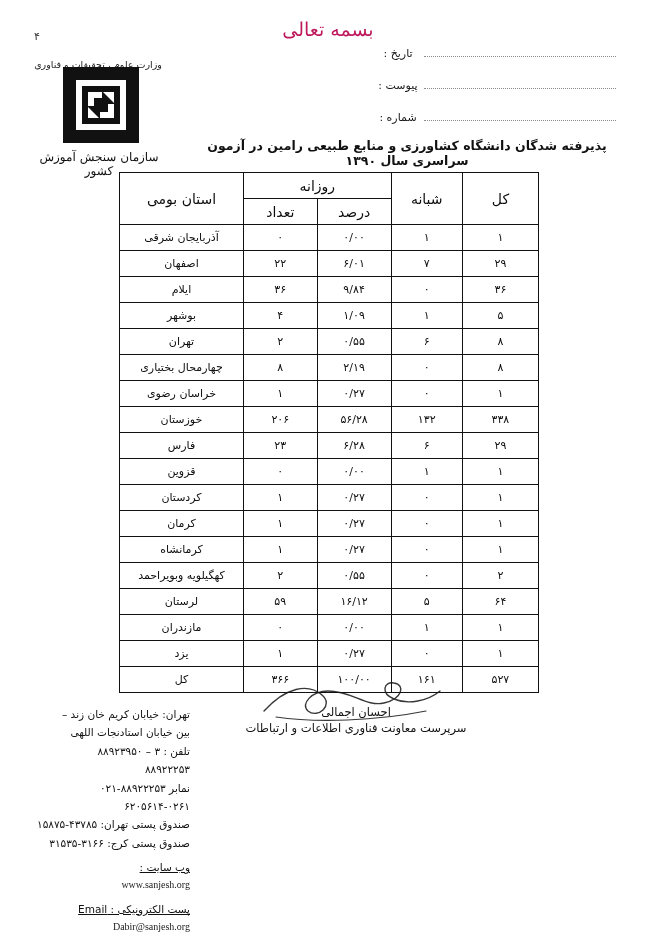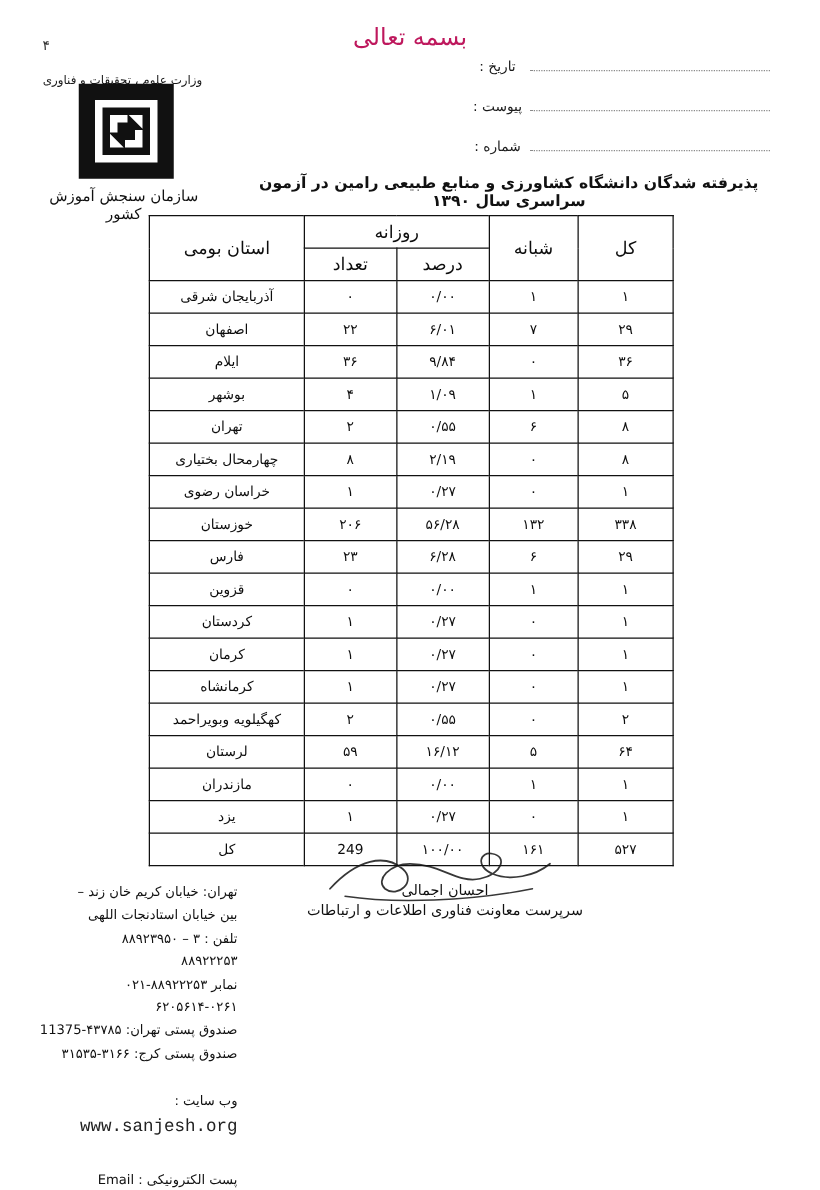--- a/index.html
+++ b/index.html
@@ -173,24 +173,24 @@
     top: 705px;
     left: 30px;
     width: 160px;
     font-size: 10.5px;
     line-height: 1.75;
     color: #111;
     text-align: right;
     direction: rtl;
   }
   .contact div { white-space: nowrap; }
-  .contact .label-row { margin-top: 20px; }
+  .contact .label-row { margin-top: 6px; text-decoration: underline; }
   .contact .url {
-    font-family: Liberation Mono, monospace;
-    font-size: 14px;
+    font-family: Liberation Serif, serif;
+    font-size: 10px;
     direction: ltr;
     text-align: right;
     color: #222;
   }
 </style>
 </head>
 <body>
 
 <div class="page">
 
@@ -362,21 +362,21 @@
             <td class="col-total">۱</td>
             <td class="col-night">۰</td>
             <td class="col-percent">۰/۲۷</td>
             <td class="col-count">۱</td>
             <td class="col-province">یزد</td>
           </tr>
           <tr class="row-total">
             <td class="col-total">۵۲۷</td>
             <td class="col-night">۱۶۱</td>
             <td class="col-percent">۱۰۰/۰۰</td>
-            <td class="col-count">249</td>
+            <td class="col-count">۳۶۶</td>
             <td class="col-province">کل</td>
           </tr>
         </tbody>
     </table>
   </div>
 
   <div class="signature">
     <svg class="sig-scribble" viewBox="0 0 190 50" aria-hidden="true">
       <path d="M8 34 C 30 10, 52 6, 66 18 C 78 28, 62 42, 52 34 C 44 27, 56 14, 72 14 C 96 14, 110 30, 128 26 C 146 22, 150 8, 138 6 C 128 4, 124 16, 138 22 C 152 28, 172 24, 184 14" fill="none" stroke="#151515" stroke-width="1.4" stroke-linecap="round"></path>
       <path d="M20 40 C 60 46, 120 44, 170 34" fill="none" stroke="#151515" stroke-width="1.1" stroke-linecap="round"></path>
@@ -385,21 +385,21 @@
     <div class="sig-role">سرپرست معاونت فناوری اطلاعات و ارتباطات</div>
   </div>
 
   <div class="contact">
     <div>تهران: خیابان کریم خان زند –</div>
     <div>بین خیابان استادنجات اللهی</div>
     <div>تلفن : ۳ – ۸۸۹۲۳۹۵۰</div>
     <div>۸۸۹۲۲۲۵۳</div>
     <div>نمابر ۸۸۹۲۲۲۵۳-۰۲۱</div>
     <div>۶۲۰۵۶۱۴-۰۲۶۱</div>
-    <div>صندوق پستی تهران: ۴۳۷۸۵-11375</div>
+    <div>صندوق پستی تهران: ۴۳۷۸۵-۱۵۸۷۵</div>
     <div>صندوق پستی کرج: ۳۱۶۶-۳۱۵۳۵</div>
     <div class="label-row">وب سایت :</div>
     <div class="url">www.sanjesh.org</div>
     <div class="label-row">پست الکترونیکی : Email</div>
     <div class="url">Dabir@sanjesh.org</div>
   </div>
 
 </div>
 
 </body></html>

